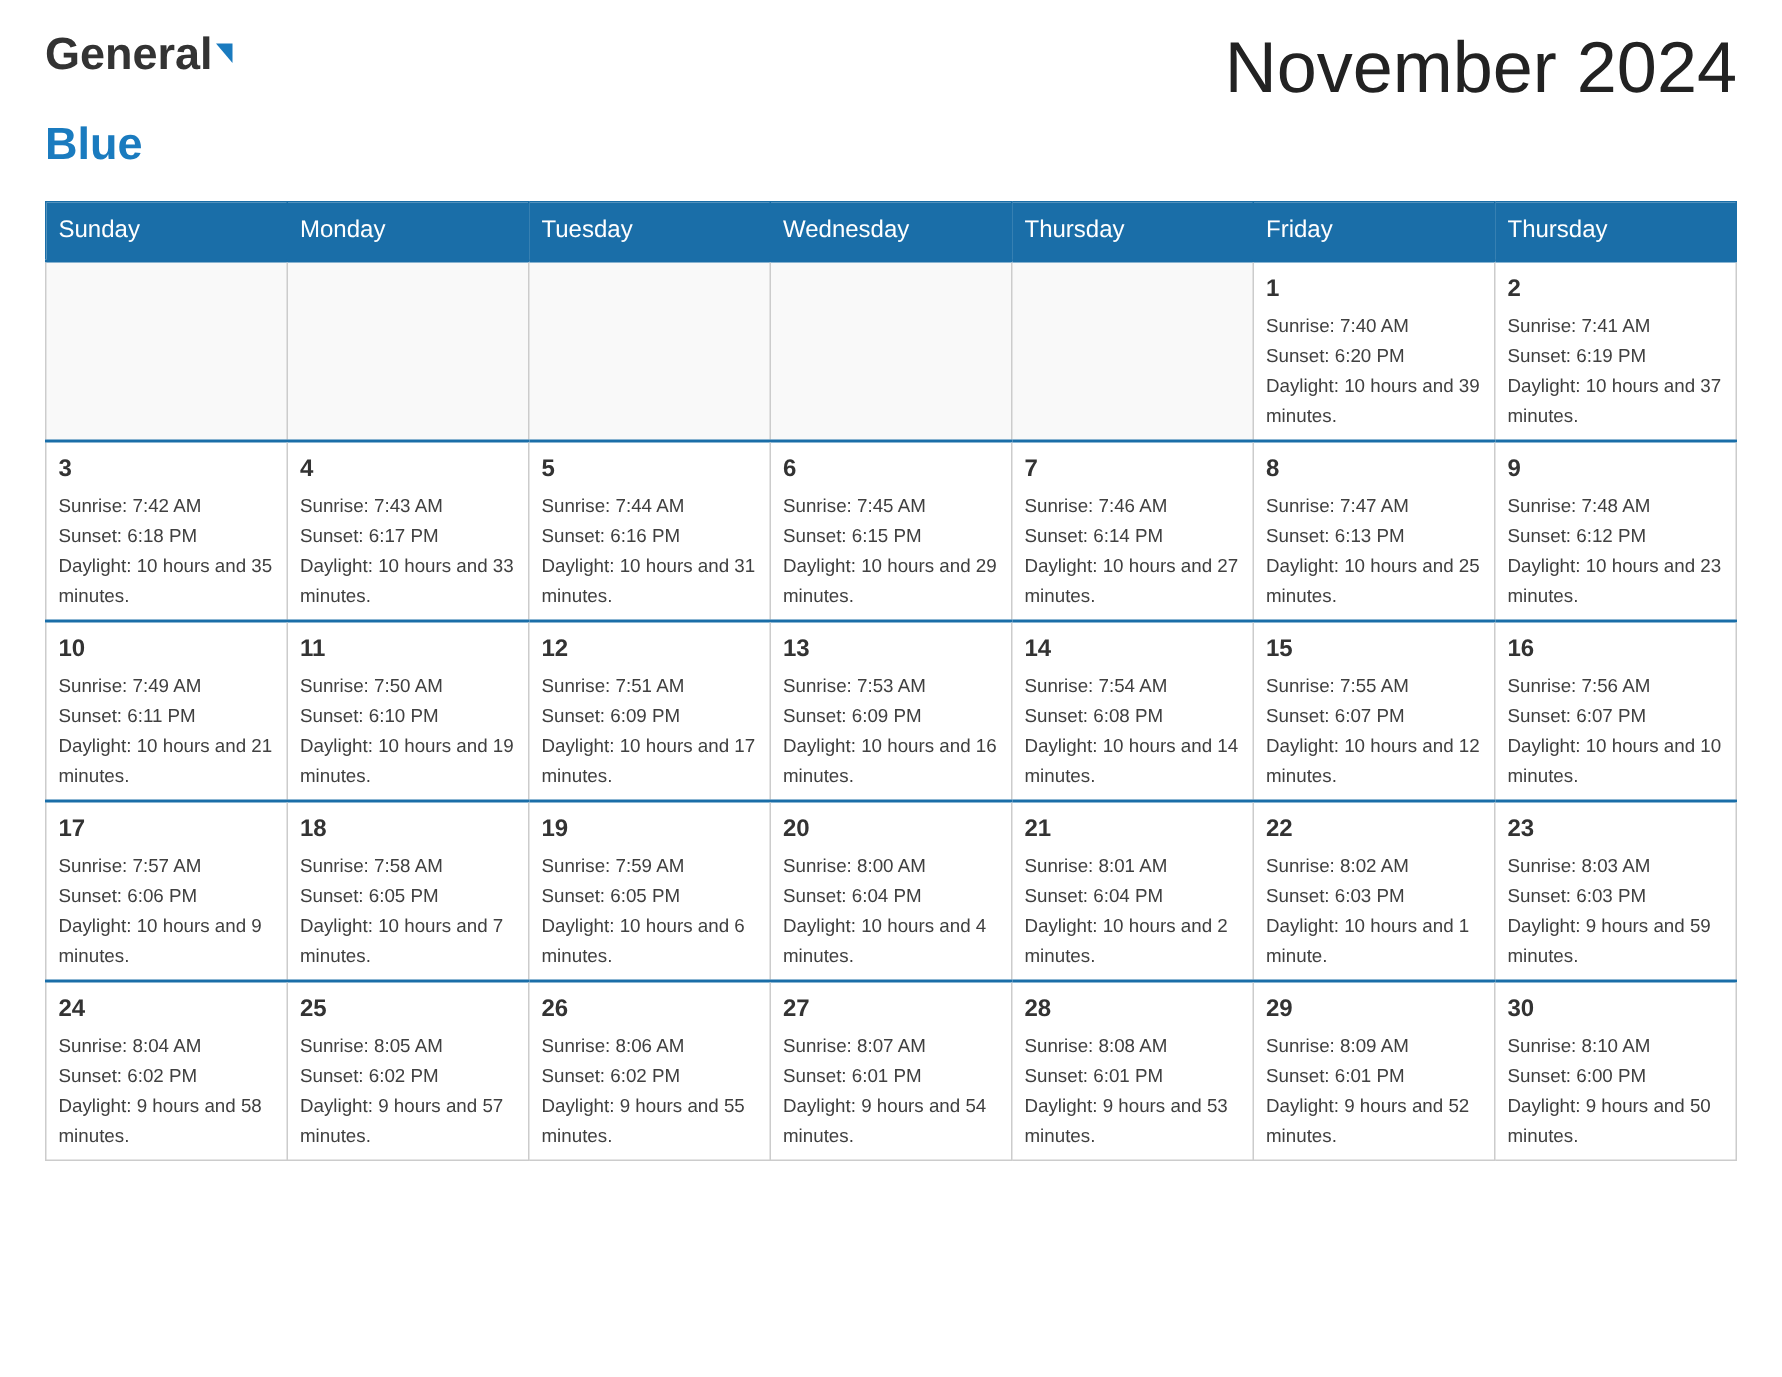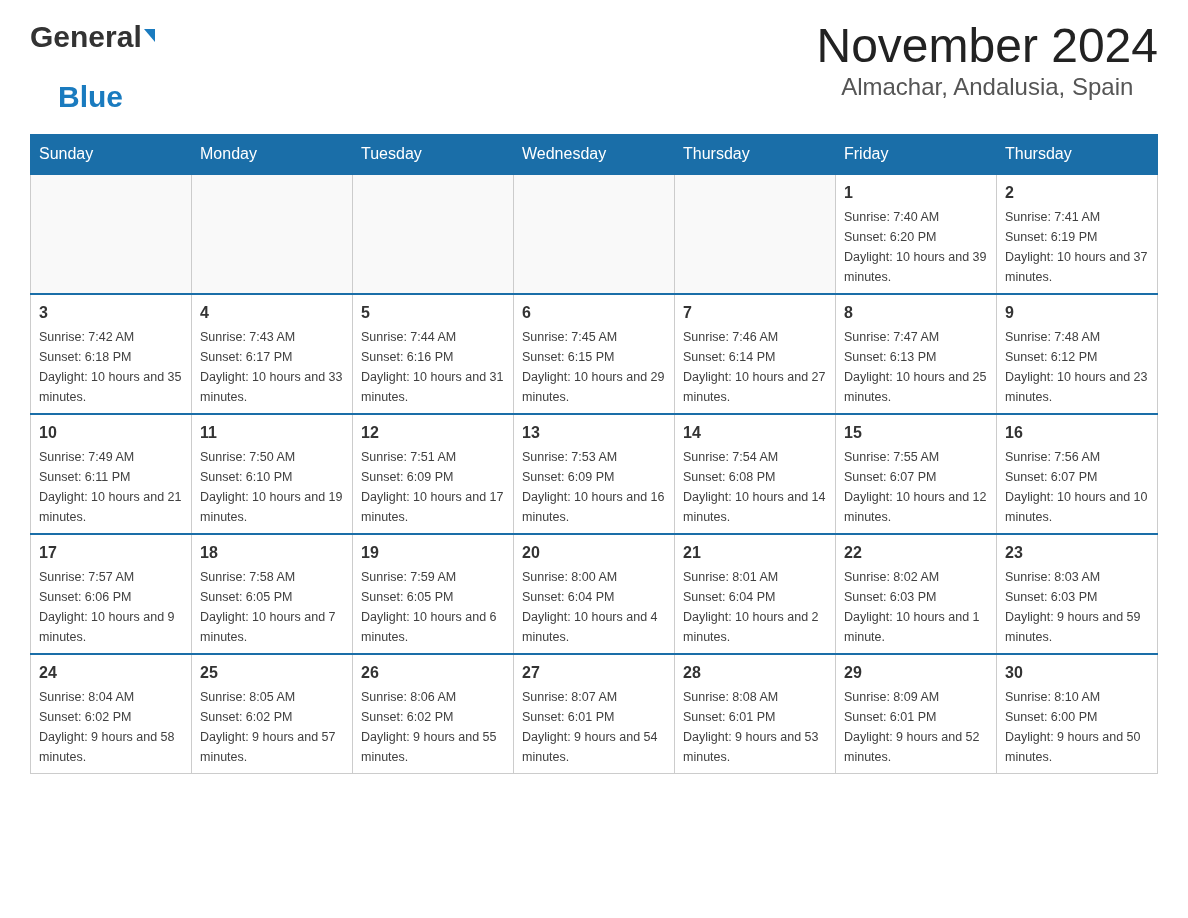--- a/index.html
+++ b/index.html
@@ -80,25 +80,24 @@
   </style>
 </head>
 <body>
 
 <div class="header">
   <div class="logo">
     <div style="display:flex; align-items:center;">
       <span style="font-size:30px; font-weight:bold; color:#333;">General</span>
       <span style="display:inline-block; width:0; height:0; border-left:11px solid transparent; border-top:13px solid #1a7bbf; margin-left:2px; margin-bottom:4px;"></span>
     </div>
-    <span style="font-size:30px; font-weight:bold; color:#1a7bbf; margin-top:-6px;margin-left:28px;">Blue</span>
+    <span style="font-size:30px; font-weight:bold; color:#1a7bbf; margin-top:-6px;">Blue</span>
   </div>
   <div class="title-block">
     <h1>November 2024</h1>
-    <h2>Almachar, Andalusia, Spain</h2>
   </div>
 </div>
 
 <table class="calendar">
   <thead>
     <tr>
     <th>Sunday</th>
         <th>Monday</th>
         <th>Tuesday</th>
         <th>Wednesday</th>

